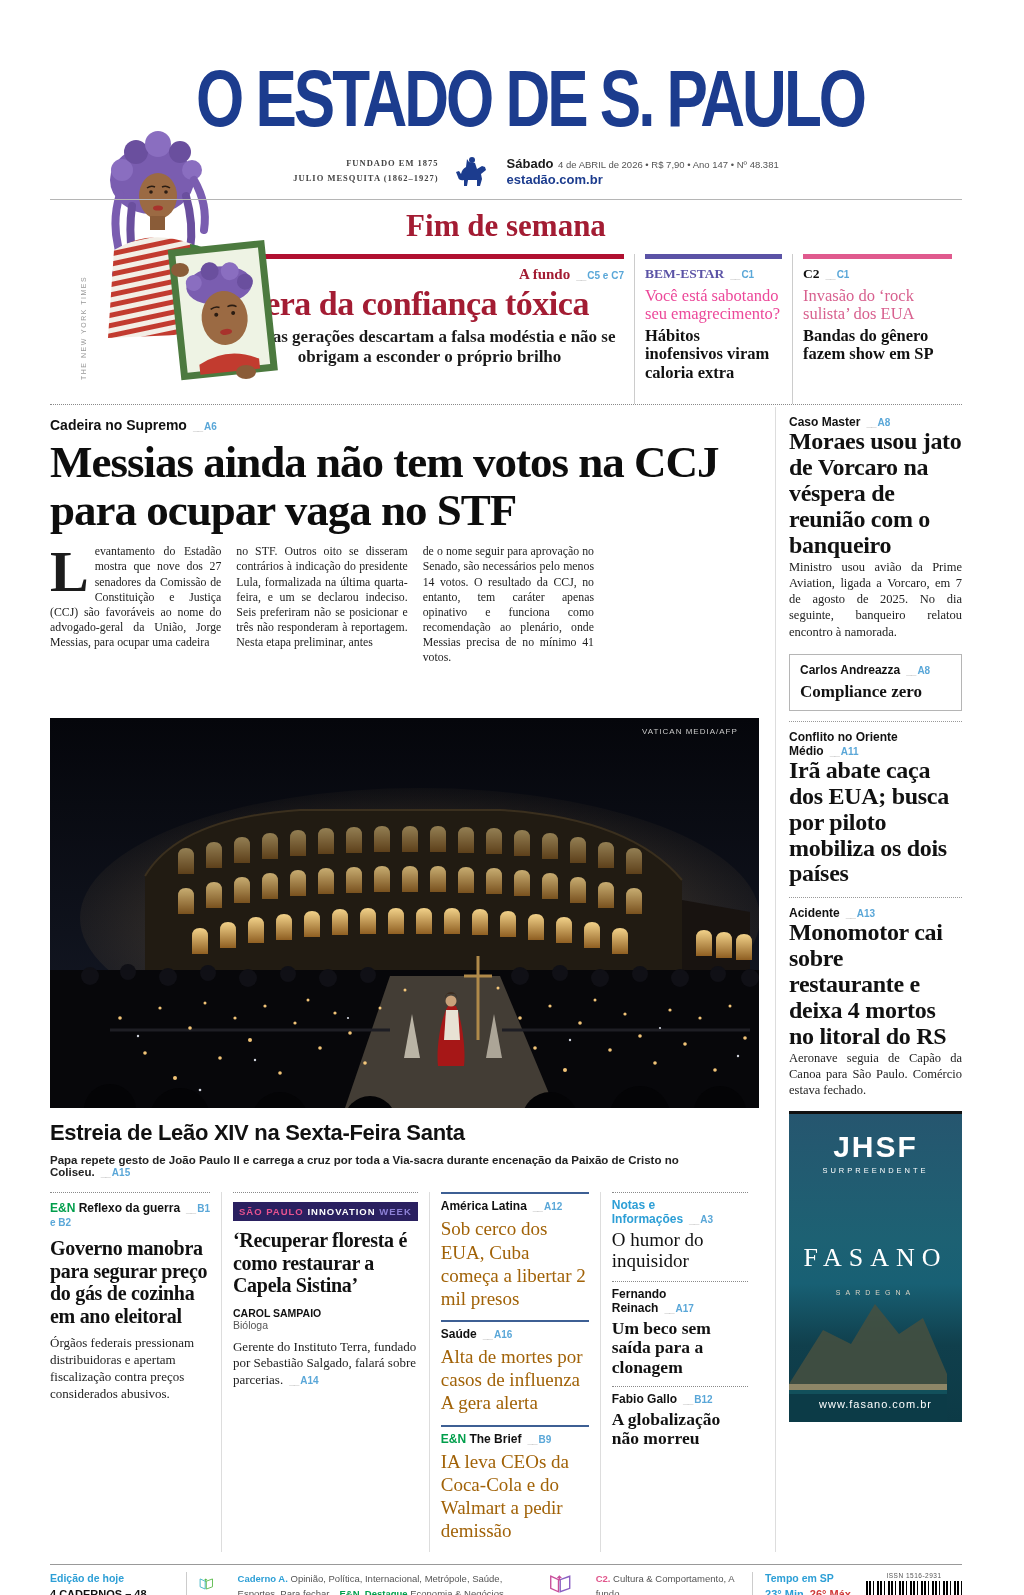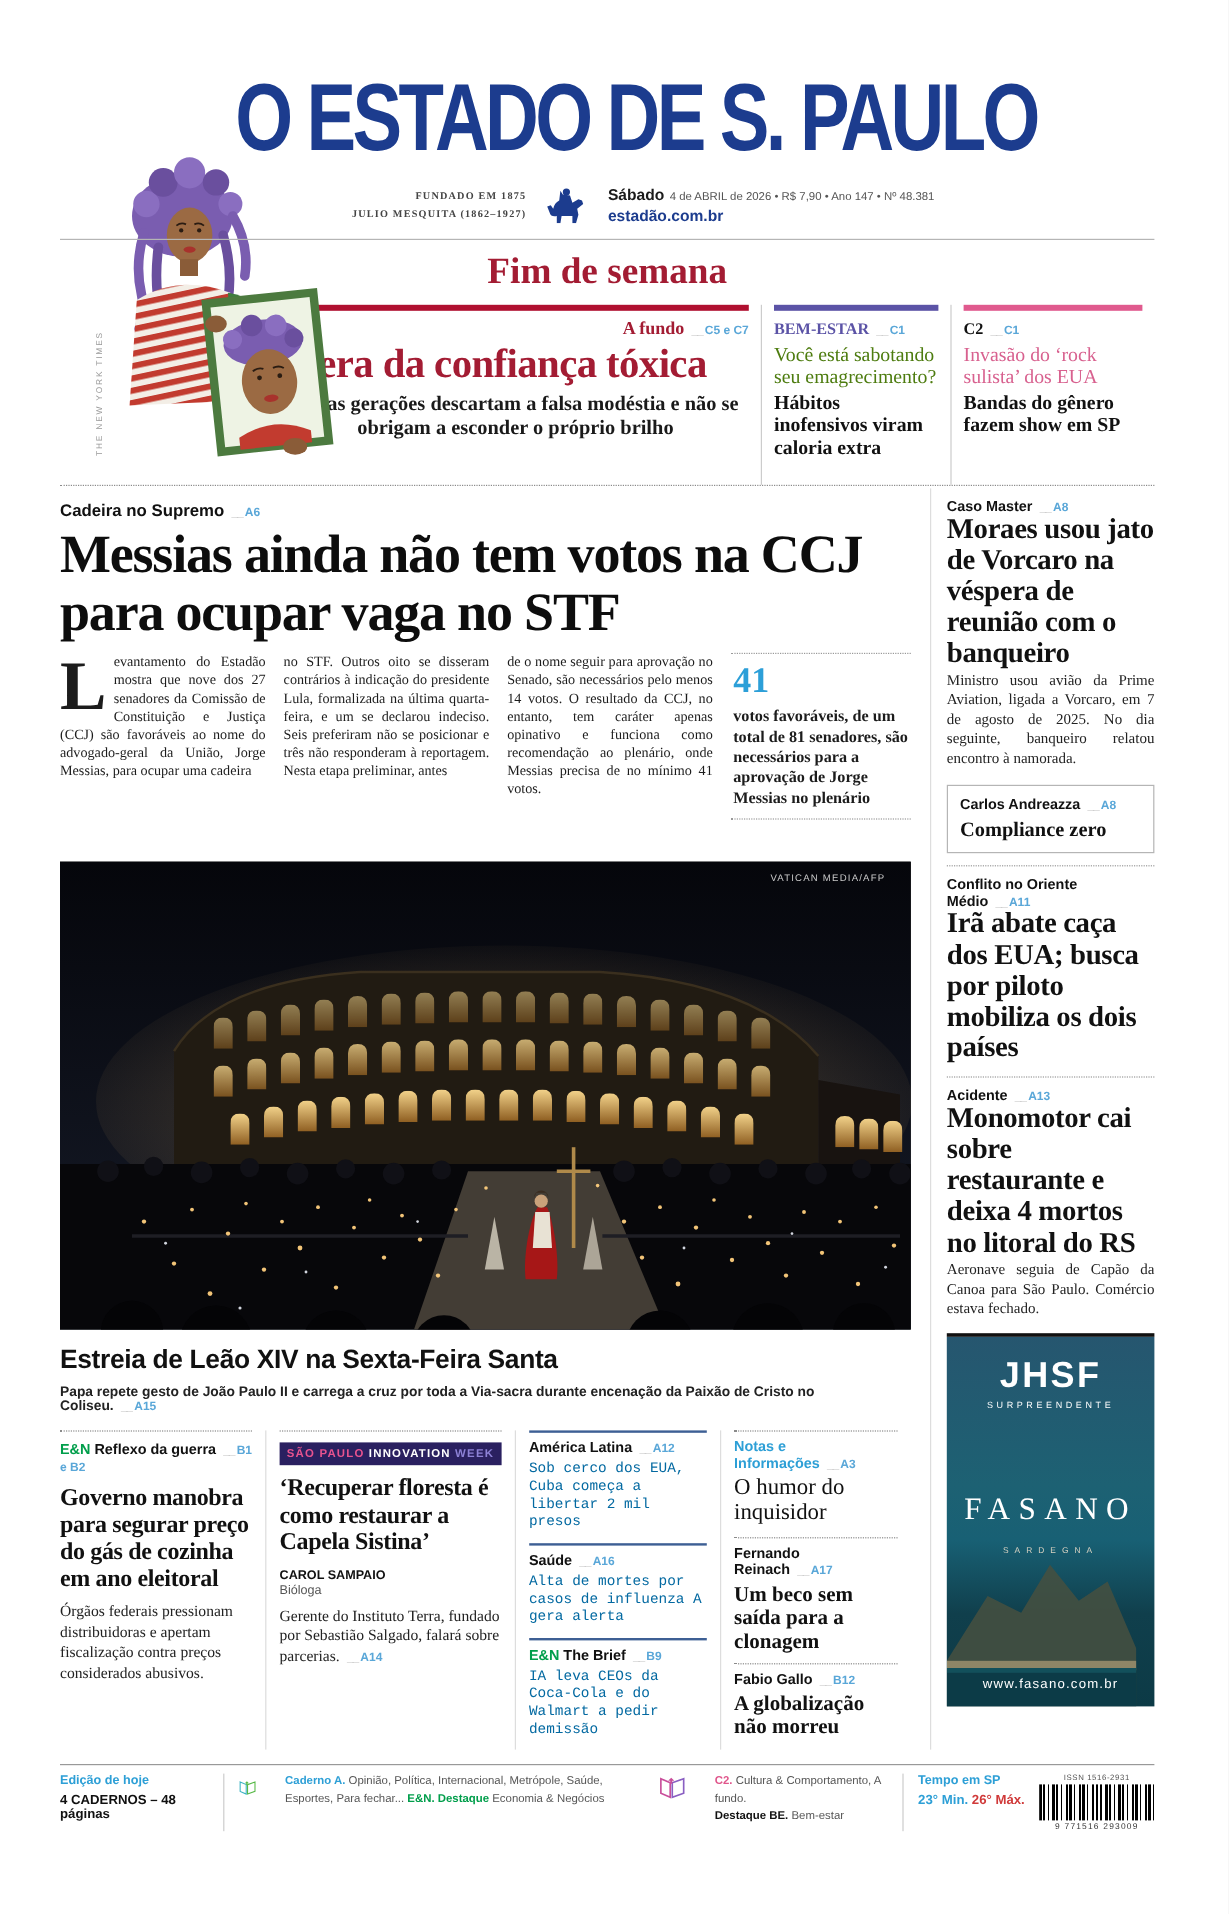--- a/index.html
+++ b/index.html
@@ -35,21 +35,21 @@
   .bar-red{background:#b01030;}
   .bar-purple{background:#5b53a6;}
   .bar-pink{background:#e05a8e;}
   .pageref{font-family:"Liberation Sans",sans-serif;font-weight:bold;font-size:10px;color:#5aa7d8;}
   .pageref::before{content:"__";color:#bcbcbc;margin:0 2px 0 6px;letter-spacing:-1px;}
   .feature-kicker{text-align:right;font-weight:bold;color:#a31c33;font-size:15px;}
   .feature-headline{font-size:34px;color:#a31c33;font-weight:bold;letter-spacing:-0.5px;line-height:1.0;margin:4px 0 6px;text-align:left;}
   .feature-deck{font-size:17px;font-weight:bold;color:#1a1a1a;line-height:1.15;text-align:center;}
   .small-kicker{font-weight:bold;font-size:13.5px;}
   .wellness-kicker{color:#5b53a6;}
-  .wellness-headline{font-size:16.5px;color:#4d7c0f;line-height:1.1;margin:5px 0 4px;}
+  .wellness-headline{font-size:16.5px;color:#ec4899;line-height:1.1;margin:5px 0 4px;}
   .small-deck{font-size:16.5px;font-weight:bold;line-height:1.1;}
   .culture-headline{font-size:16.5px;color:#d8618f;line-height:1.1;margin:5px 0 4px;}
 
   .dotted-rule{border-top:1px dotted #8a8a8a;}
 
   
   .maingrid{display:grid;grid-template-columns:725px 1fr;margin-top:2px;}
   .lead-col{padding-right:16px;}
   .rail{border-left:1px solid #ddd;padding-left:13px;}
 
@@ -88,21 +88,21 @@
   .b-kicker{font-family:"Liberation Sans",sans-serif;font-weight:bold;font-size:12px;}
   .brand-green{color:#019e4b;}
   .b-headline{font-size:20px;font-weight:bold;line-height:1.12;letter-spacing:-0.3px;margin:8px 0;}
   .b-body{font-size:13px;line-height:1.3;color:#222;}
   .badge{background:#2a2060;padding:4px 6px;display:inline-block;font-family:"Liberation Sans",sans-serif;
      font-size:9.5px;font-weight:bold;letter-spacing:1px;white-space:nowrap;}
   .badge .b1{color:#e8538f;} .badge .b2{color:#fff;} .badge .b3{color:#8d81d6;}
   .author{font-family:"Liberation Sans",sans-serif;font-weight:bold;font-size:10.5px;margin-top:10px;}
   .role{font-family:"Liberation Sans",sans-serif;font-size:10.5px;color:#555;margin-bottom:8px;}
   .brief{border-top:2px solid #3d5f94;padding:5px 0 10px;}
-  .brief-text{font-family:Liberation Mono, monospace;font-size:12px;color:#0369a1;line-height:1.22;margin-top:4px;}
+  .brief-text{font-family:Liberation Serif, serif;font-size:19px;color:#a16207;line-height:1.22;margin-top:4px;}
   .op-item{border-top:1px dotted #8a8a8a;padding:5px 0 9px;}
   .op-kicker-blue{color:#2d9fd6;}
   .op-text-light{font-size:19px;line-height:1.1;margin-top:4px;}
   .op-text-bold{font-size:17.5px;font-weight:bold;line-height:1.1;margin-top:4px;}
 
   
   .ad{margin-top:12px;border-top:3px solid #111;height:308px;position:relative;color:#fff;
       text-align:center;font-family:"Liberation Sans",sans-serif;overflow:hidden;
       background:linear-gradient(#26566f 0%,#1d6173 40%,#186074 55%,#103f4c 75%,#0c3a46 100%);}
   .ad-brand{font-size:30px;font-weight:bold;letter-spacing:2px;margin-top:16px;}
@@ -251,24 +251,20 @@
           <span>Cadeira no Supremo</span><span class="pageref">A6</span>
         </div>
         <div class="lead-headline">Messias ainda não tem votos na CCJ para ocupar vaga no STF</div>
 
         <div class="lead-body">
           <div>
             <span class="dropcap">L</span><span>evantamento do Estadão mostra que nove dos 27 senadores da Comissão de Constituição e Justiça (CCJ) são favoráveis ao nome do advogado-geral da União, Jorge Messias, para ocupar uma cadeira</span>
           </div>
           <div>no STF. Outros oito se disseram contrários à indicação do presidente Lula, formalizada na última quarta-feira, e um se declarou indeciso. Seis preferiram não se posicionar e três não responderam à reportagem. Nesta etapa preliminar, antes</div>
           <div>de o nome seguir para aprovação no Senado, são necessários pelo menos 14 votos. O resultado da CCJ, no entanto, tem caráter apenas opinativo e funciona como recomendação ao plenário, onde Messias precisa de no mínimo 41 votos.</div>
-          <div class="statbox">
-            <div class="stat-number">41</div>
-            <div class="stat-text">votos favoráveis, de um total de 81 senadores, são necessários para a aprovação de Jorge Messias no plenário</div>
-          </div>
         </div>
 
         <div class="photo">
           <svg width="709" height="390" viewBox="0 0 709 390">
             <defs>
               <linearGradient id="sky" x1="0" y1="0" x2="0" y2="1">
                 <stop offset="0" stop-color="#05060b"></stop>
                   <stop offset="1" stop-color="#171c2a"></stop>
               </linearGradient>
               <radialGradient id="glow" cx="0.5" cy="0.55" r="0.6">

